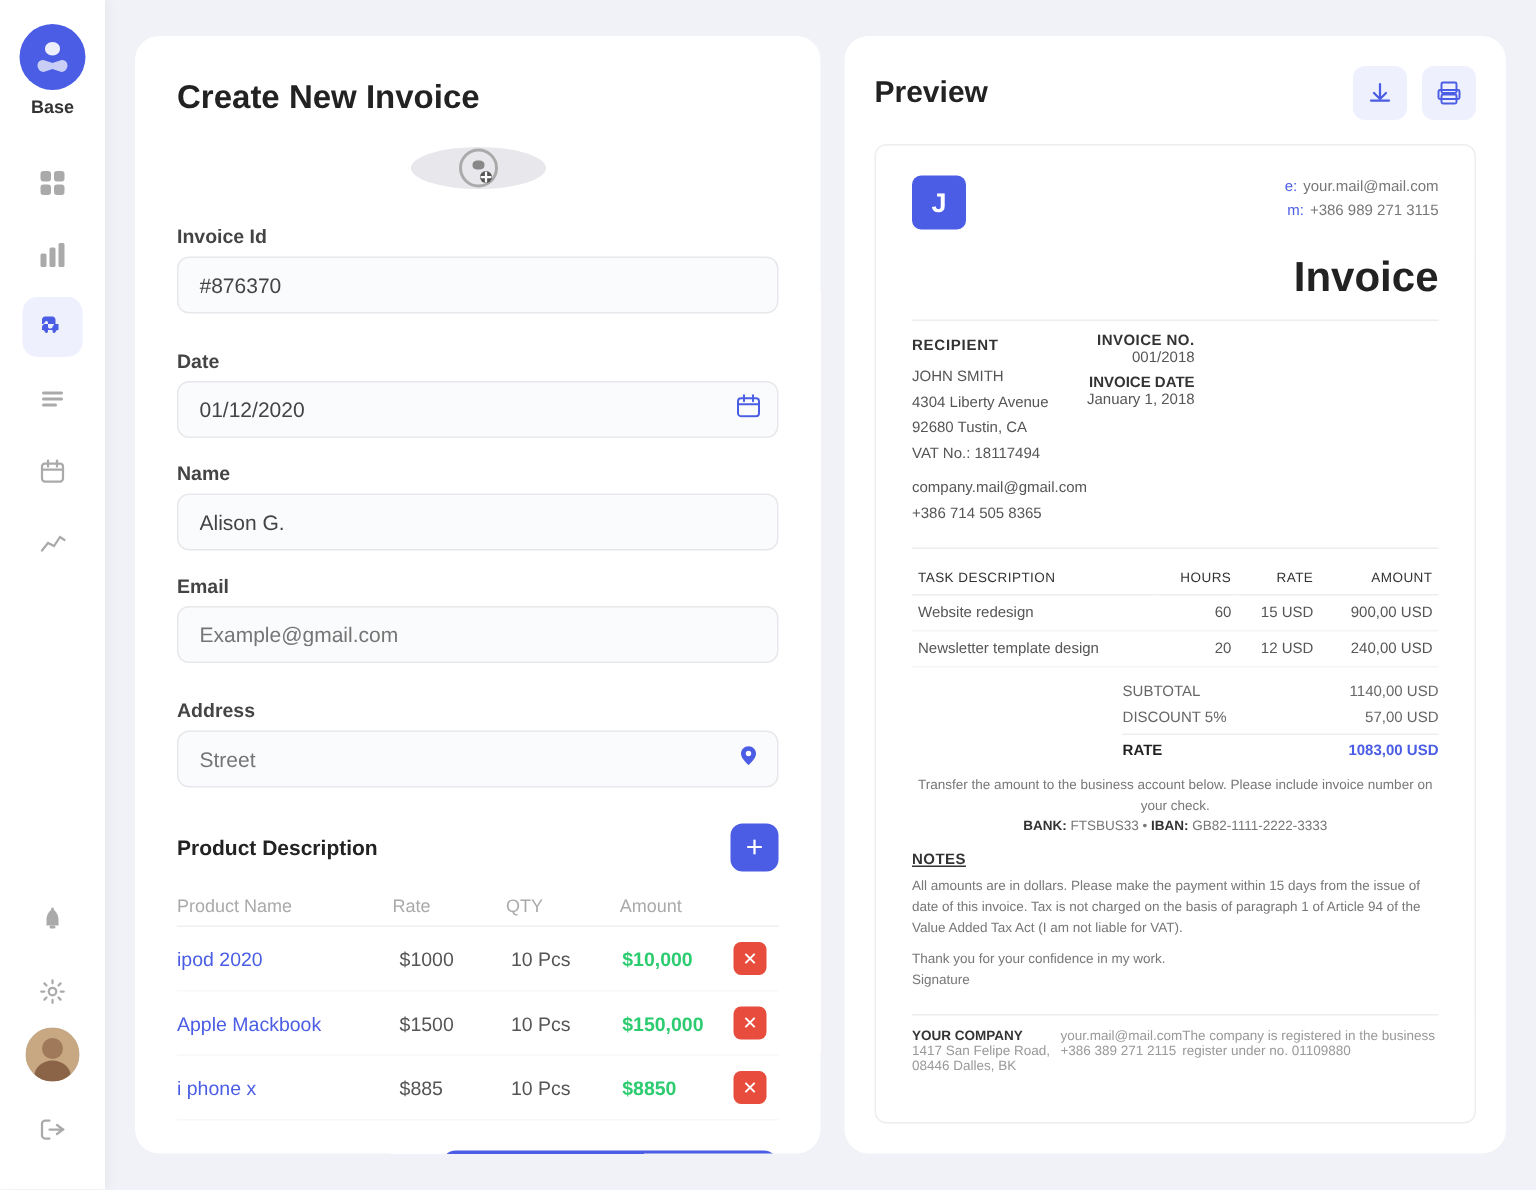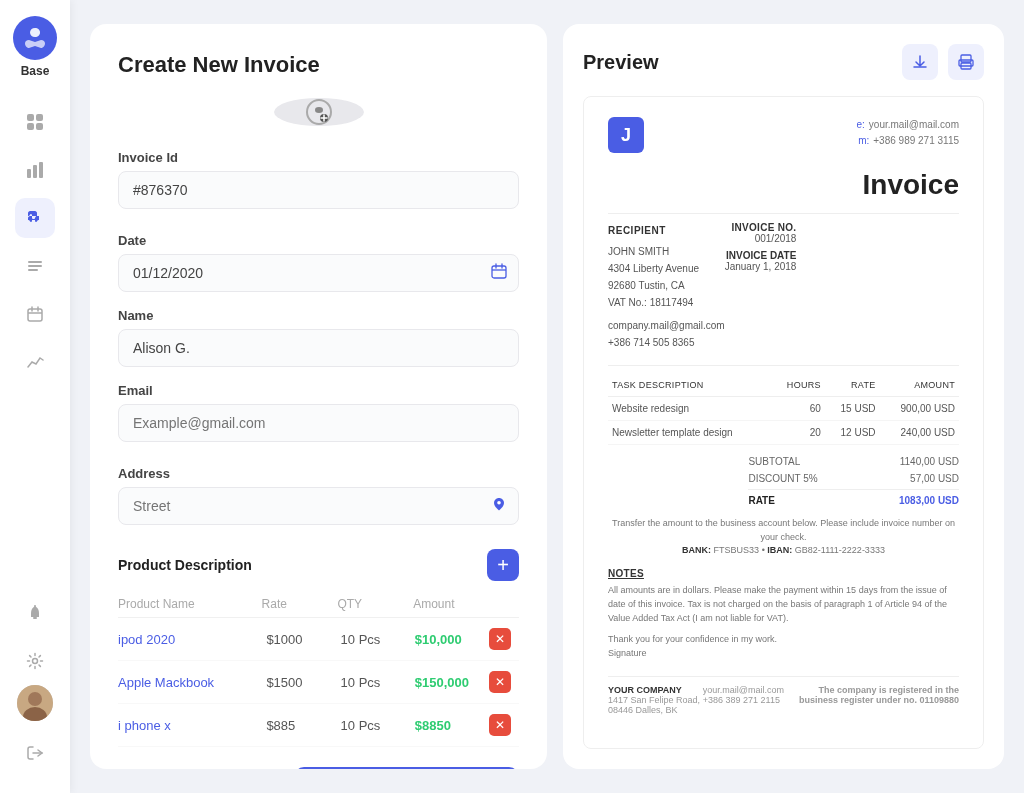--- a/index.html
+++ b/index.html
@@ -688,19 +688,19 @@
 
       <div class="inv-footer">
         <div>
           <div style="font-weight:700;color:#333;">YOUR COMPANY</div>
           <div>1417 San Felipe Road, 08446 Dalles, BK</div>
         </div>
         <div>
           <div>your.mail@mail.com</div>
           <div>+386 389 271 2115</div>
         </div>
-        <div style="text-align:right;font-weight:bold;">
+        <div style="">
           <div>The company is registered in the business register under no. 01109880</div>
         </div>
       </div>
     </div>
   </div>
 </div>
 
 </body></html>

